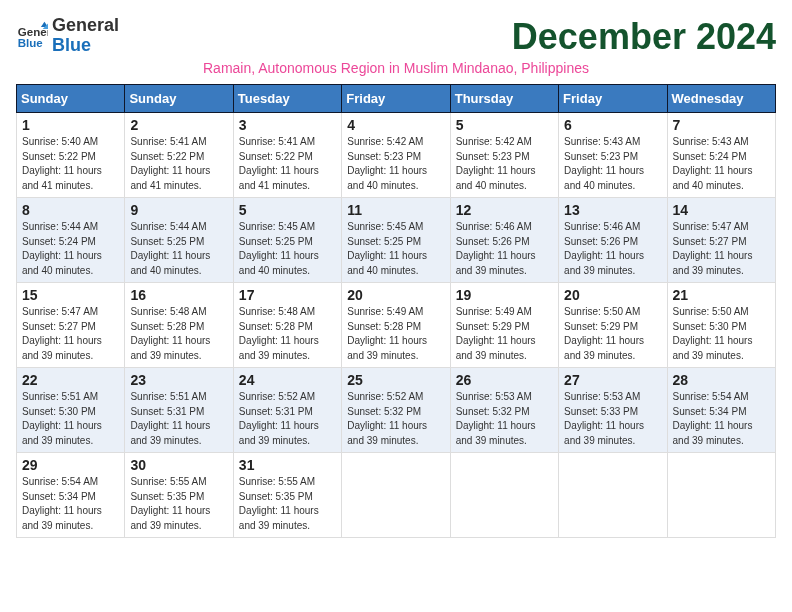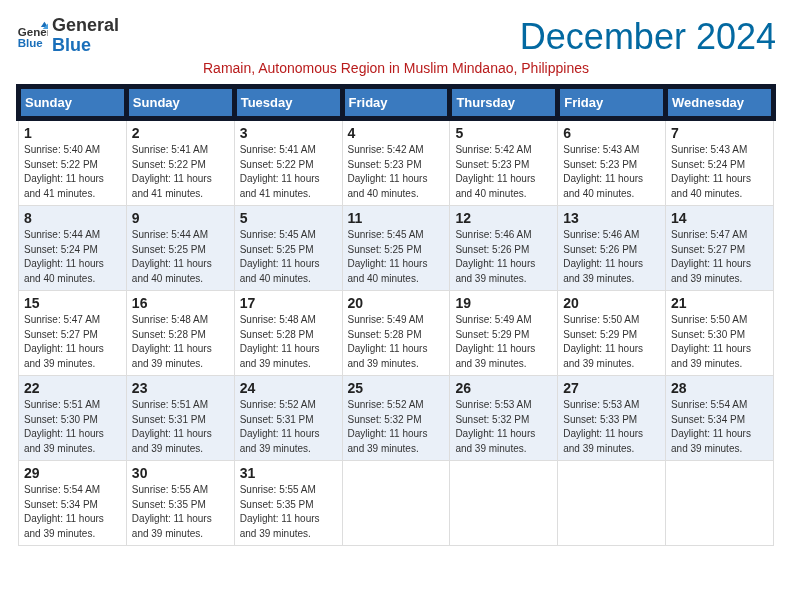--- a/index.html
+++ b/index.html
@@ -26,42 +26,42 @@
       width: 32px;
       height: 32px;
       margin-right: 4px;
     }
     .title-section {
       text-align: right;
       margin-bottom: 2px;
     }
     .month-title {
       font-size: 36px;
-      font-weight: normal;
-      color: #0369a1;
+      font-weight: bold;
+      color: #14532d;
     }
     .subtitle {
       font-size: 14px;
-      color: #b91c1c;
+      color: #ec4899;
       text-align: center;
       margin-bottom: 8px;
     }
     .calendar-table {
       width: 100%;
       border-collapse: collapse;
       font-size: 11px;
     }
     .calendar-table th {
       background-color: #3a7abf;
       color: #fff;
       padding: 6px 4px;
       text-align: left;
       font-size: 13px;
       font-weight: bold;
-      border: 5px solid #0f172a;
+      border: 1px solid #0f172a;
     }
     .calendar-table td {
       vertical-align: top;
       padding: 4px 5px;
       border: 1px solid #ddd;
       background: #fff;
       min-height: 70px;
       width: 14.28%;
     }
     .calendar-table tr:nth-child(even) td {

